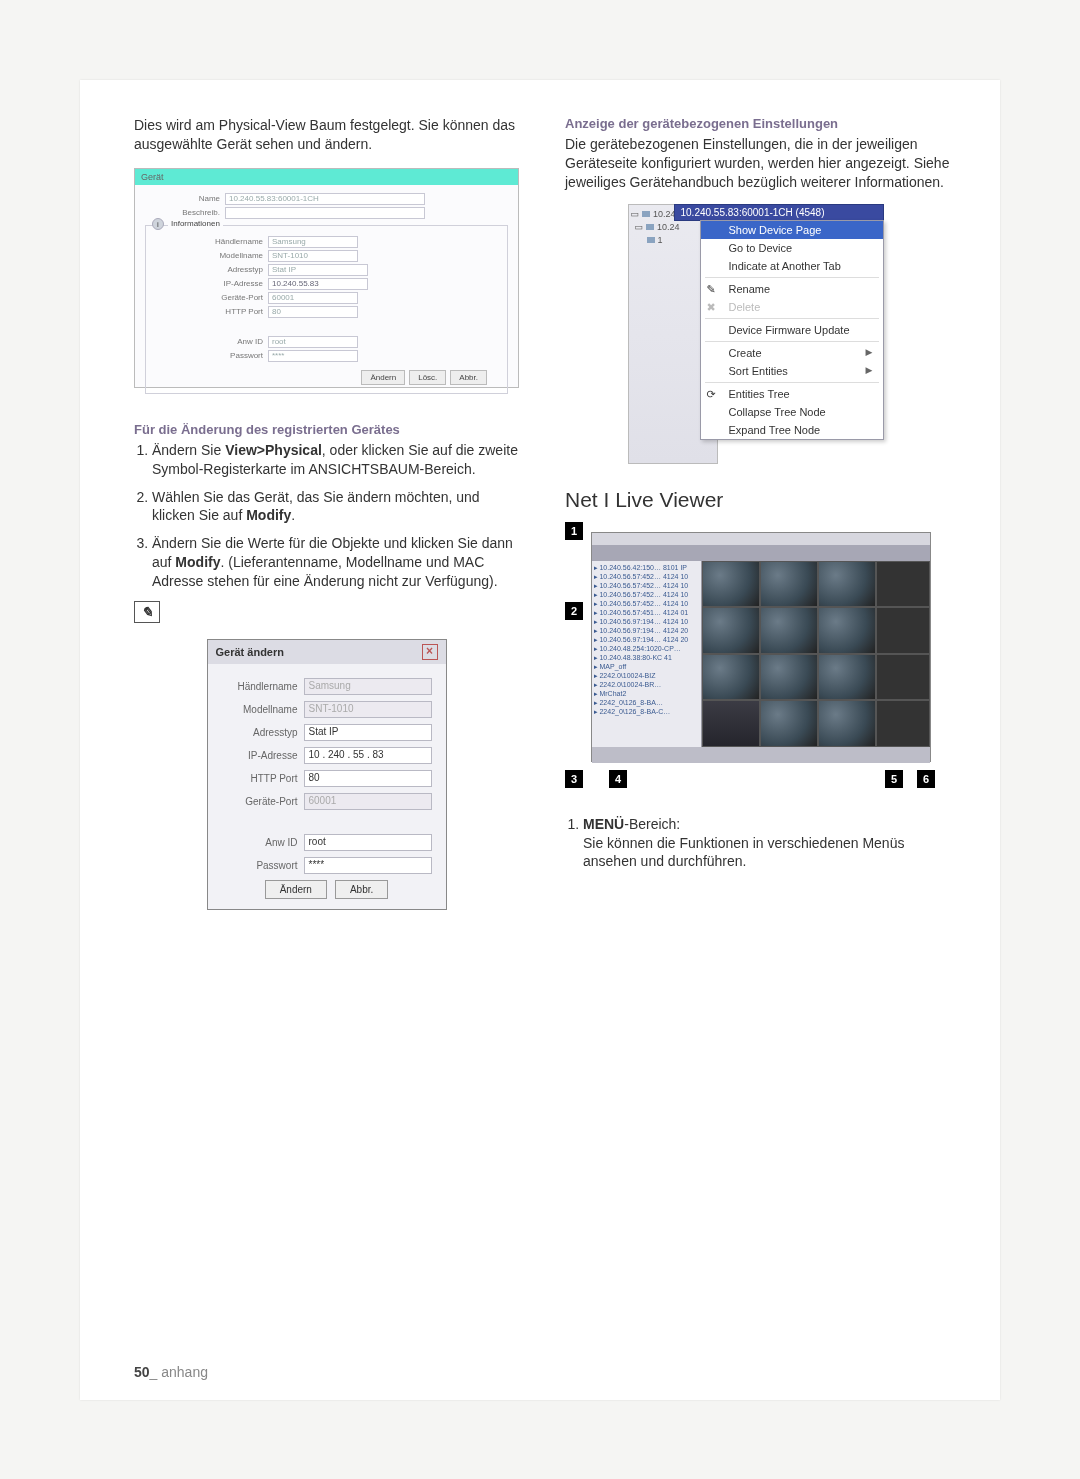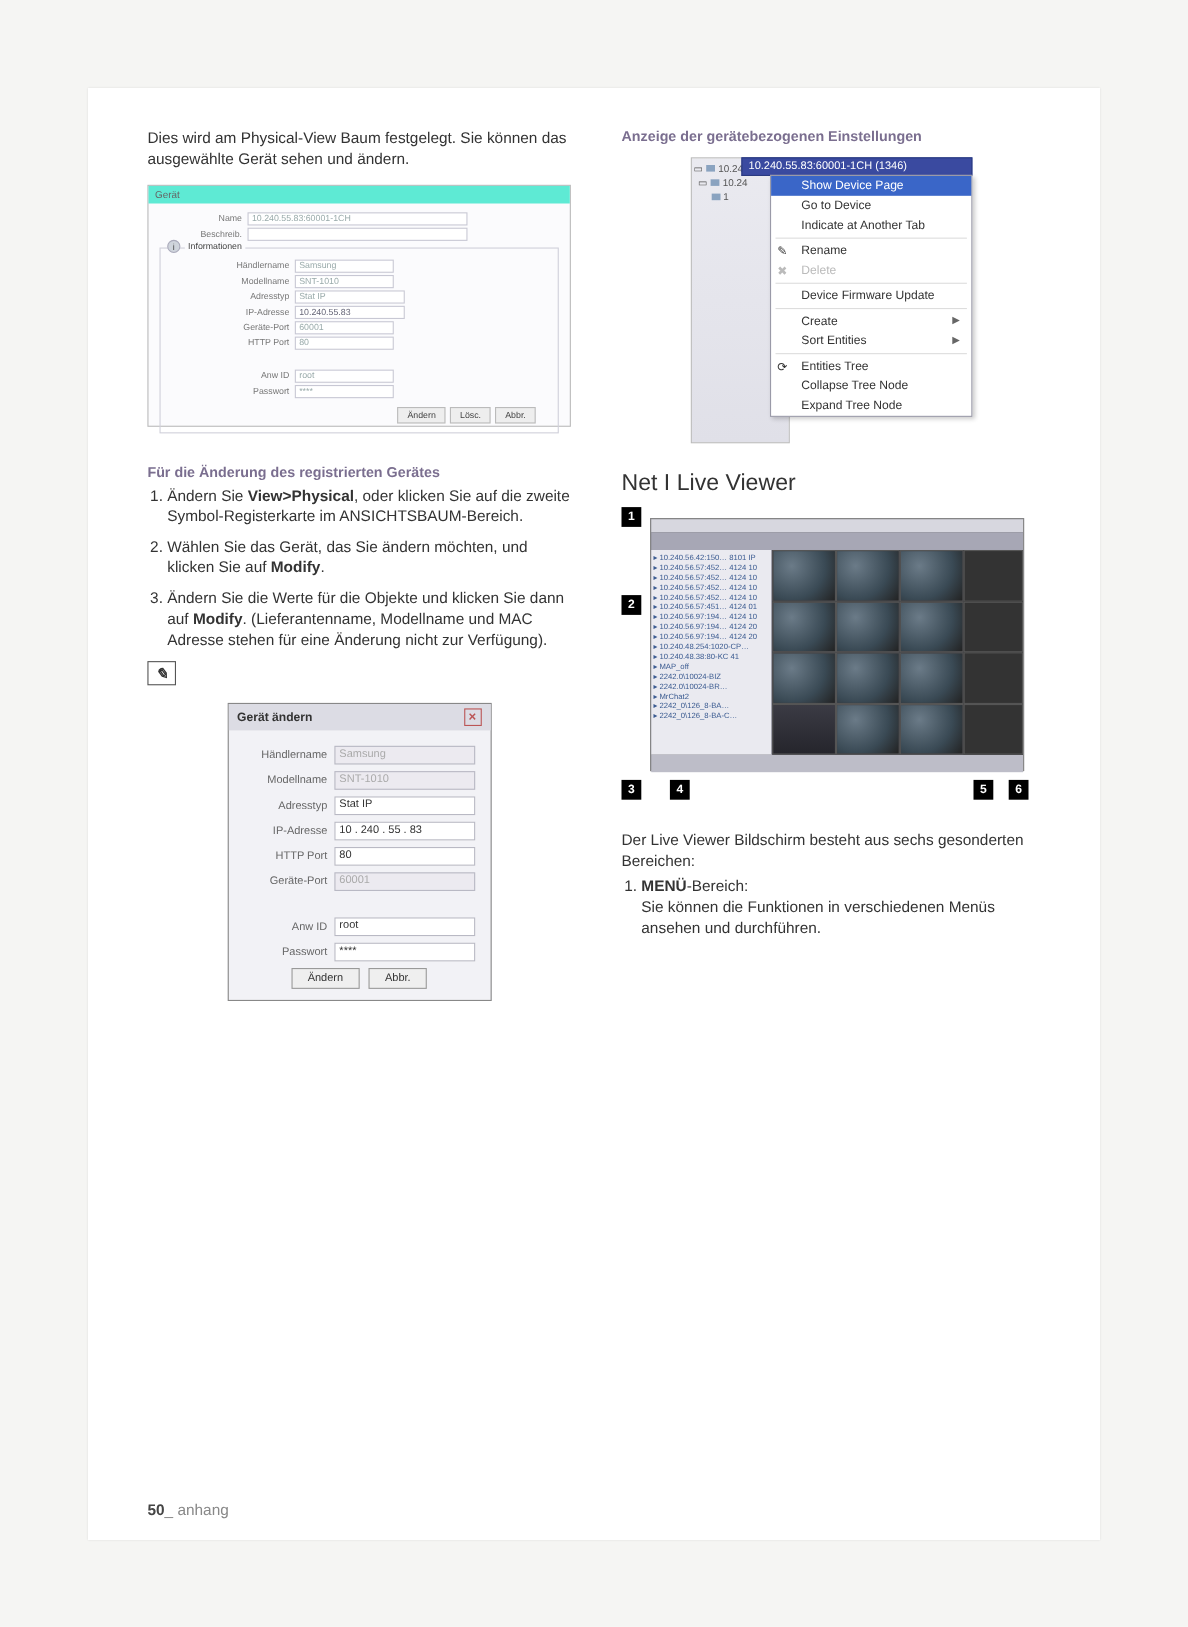--- a/index.html
+++ b/index.html
@@ -255,28 +255,29 @@
           <div class="dbtns">
             <span class="dbtn">Ändern</span>
             <span class="dbtn">Abbr.</span>
           </div>
         </div>
       </div>
     </div>
 
     <div class="col">
       <div class="subhead">Anzeige der gerätebezogenen Einstellungen</div>
+      <p>Die gerätebezogenen Einstellungen, die in der jeweiligen Geräteseite konfiguriert wurden, werden hier angezeigt. Siehe jeweiliges Gerätehandbuch bezüglich weiterer Informationen.</p>
 
       <div class="ctxwrap">
         <div class="treebg">
           <div class="node">▭ <span class="ico-sq"></span> <span>10.24</span></div>
           <div class="node" style="padding-left:4px;">▭ <span class="ico-sq"></span> 10.24</div>
           <div class="node" style="padding-left:16px;"><span class="ico-sq"></span> 1</div>
         </div>
-        <div class="ctxhdr">10.240.55.83:60001-1CH (1346)</div>
+        <div class="ctxhdr">10.240.55.83:60001-1CH (4548)</div>
         <div class="ctxmenu">
           <div class="item sel">Show Device Page</div>
           <div class="item">Go to Device</div>
           <div class="item">Indicate at Another Tab</div>
           <div class="sep"></div>
           <div class="item"><span class="ic">✎</span><span>Rename</span></div>
           <div class="item dis"><span class="ic">✖</span><span>Delete</span></div>
           <div class="sep"></div>
           <div class="item">Device Firmware Update</div>
           <div class="sep"></div>
@@ -337,21 +338,20 @@
           <div class="status"></div>
         </div>
         <div class="num" style="left:0; top:0;">1</div>
         <div class="num" style="left:0; top:80px;">2</div>
         <div class="num" style="left:0; top:248px;">3</div>
         <div class="num" style="left:44px; top:248px;">4</div>
         <div class="num" style="left:320px; top:248px;">5</div>
         <div class="num" style="left:352px; top:248px;">6</div>
       </div>
 
-      <p>Der Live Viewer Bildschirm besteht aus sechs gesonderten Bereichen:</p>
       <ol>
         <li>
           <span class="strong">MENÜ</span><span>-Bereich:</span><br>
           <span>Sie können die Funktionen in verschiedenen Menüs ansehen und durchführen.</span>
         </li>
       </ol>
     </div>
   </div>
 
   <div class="footer">

